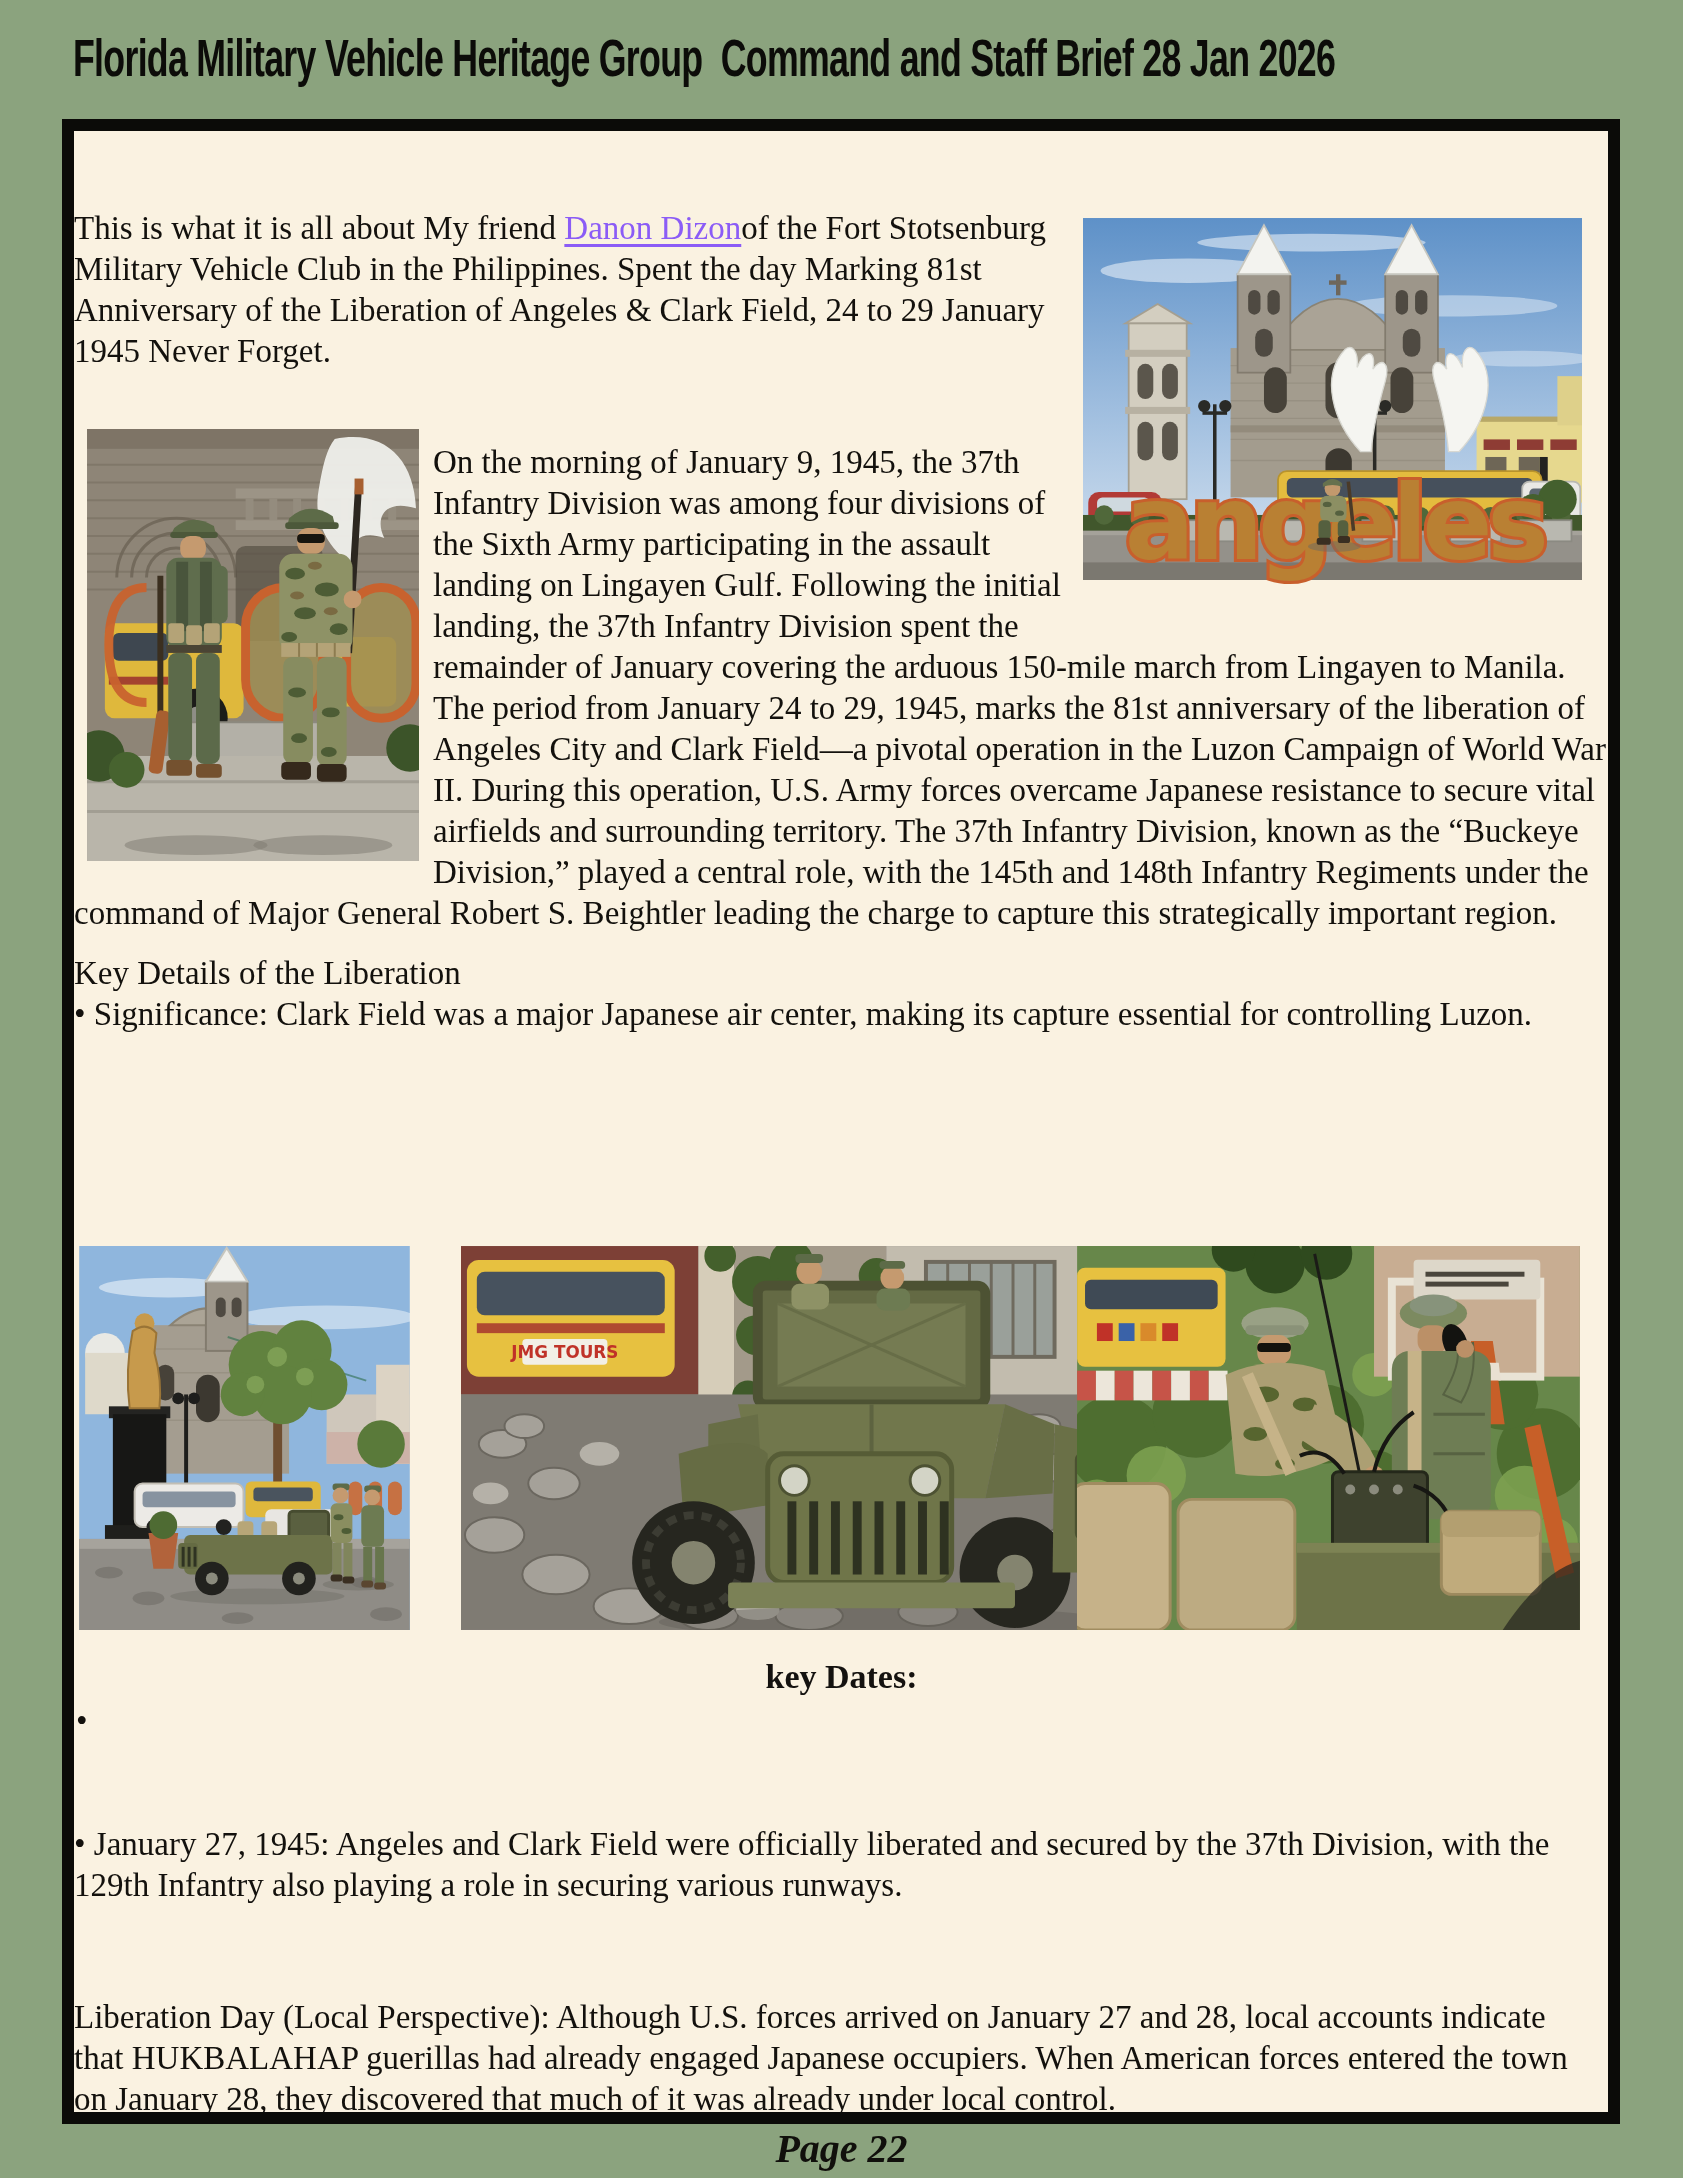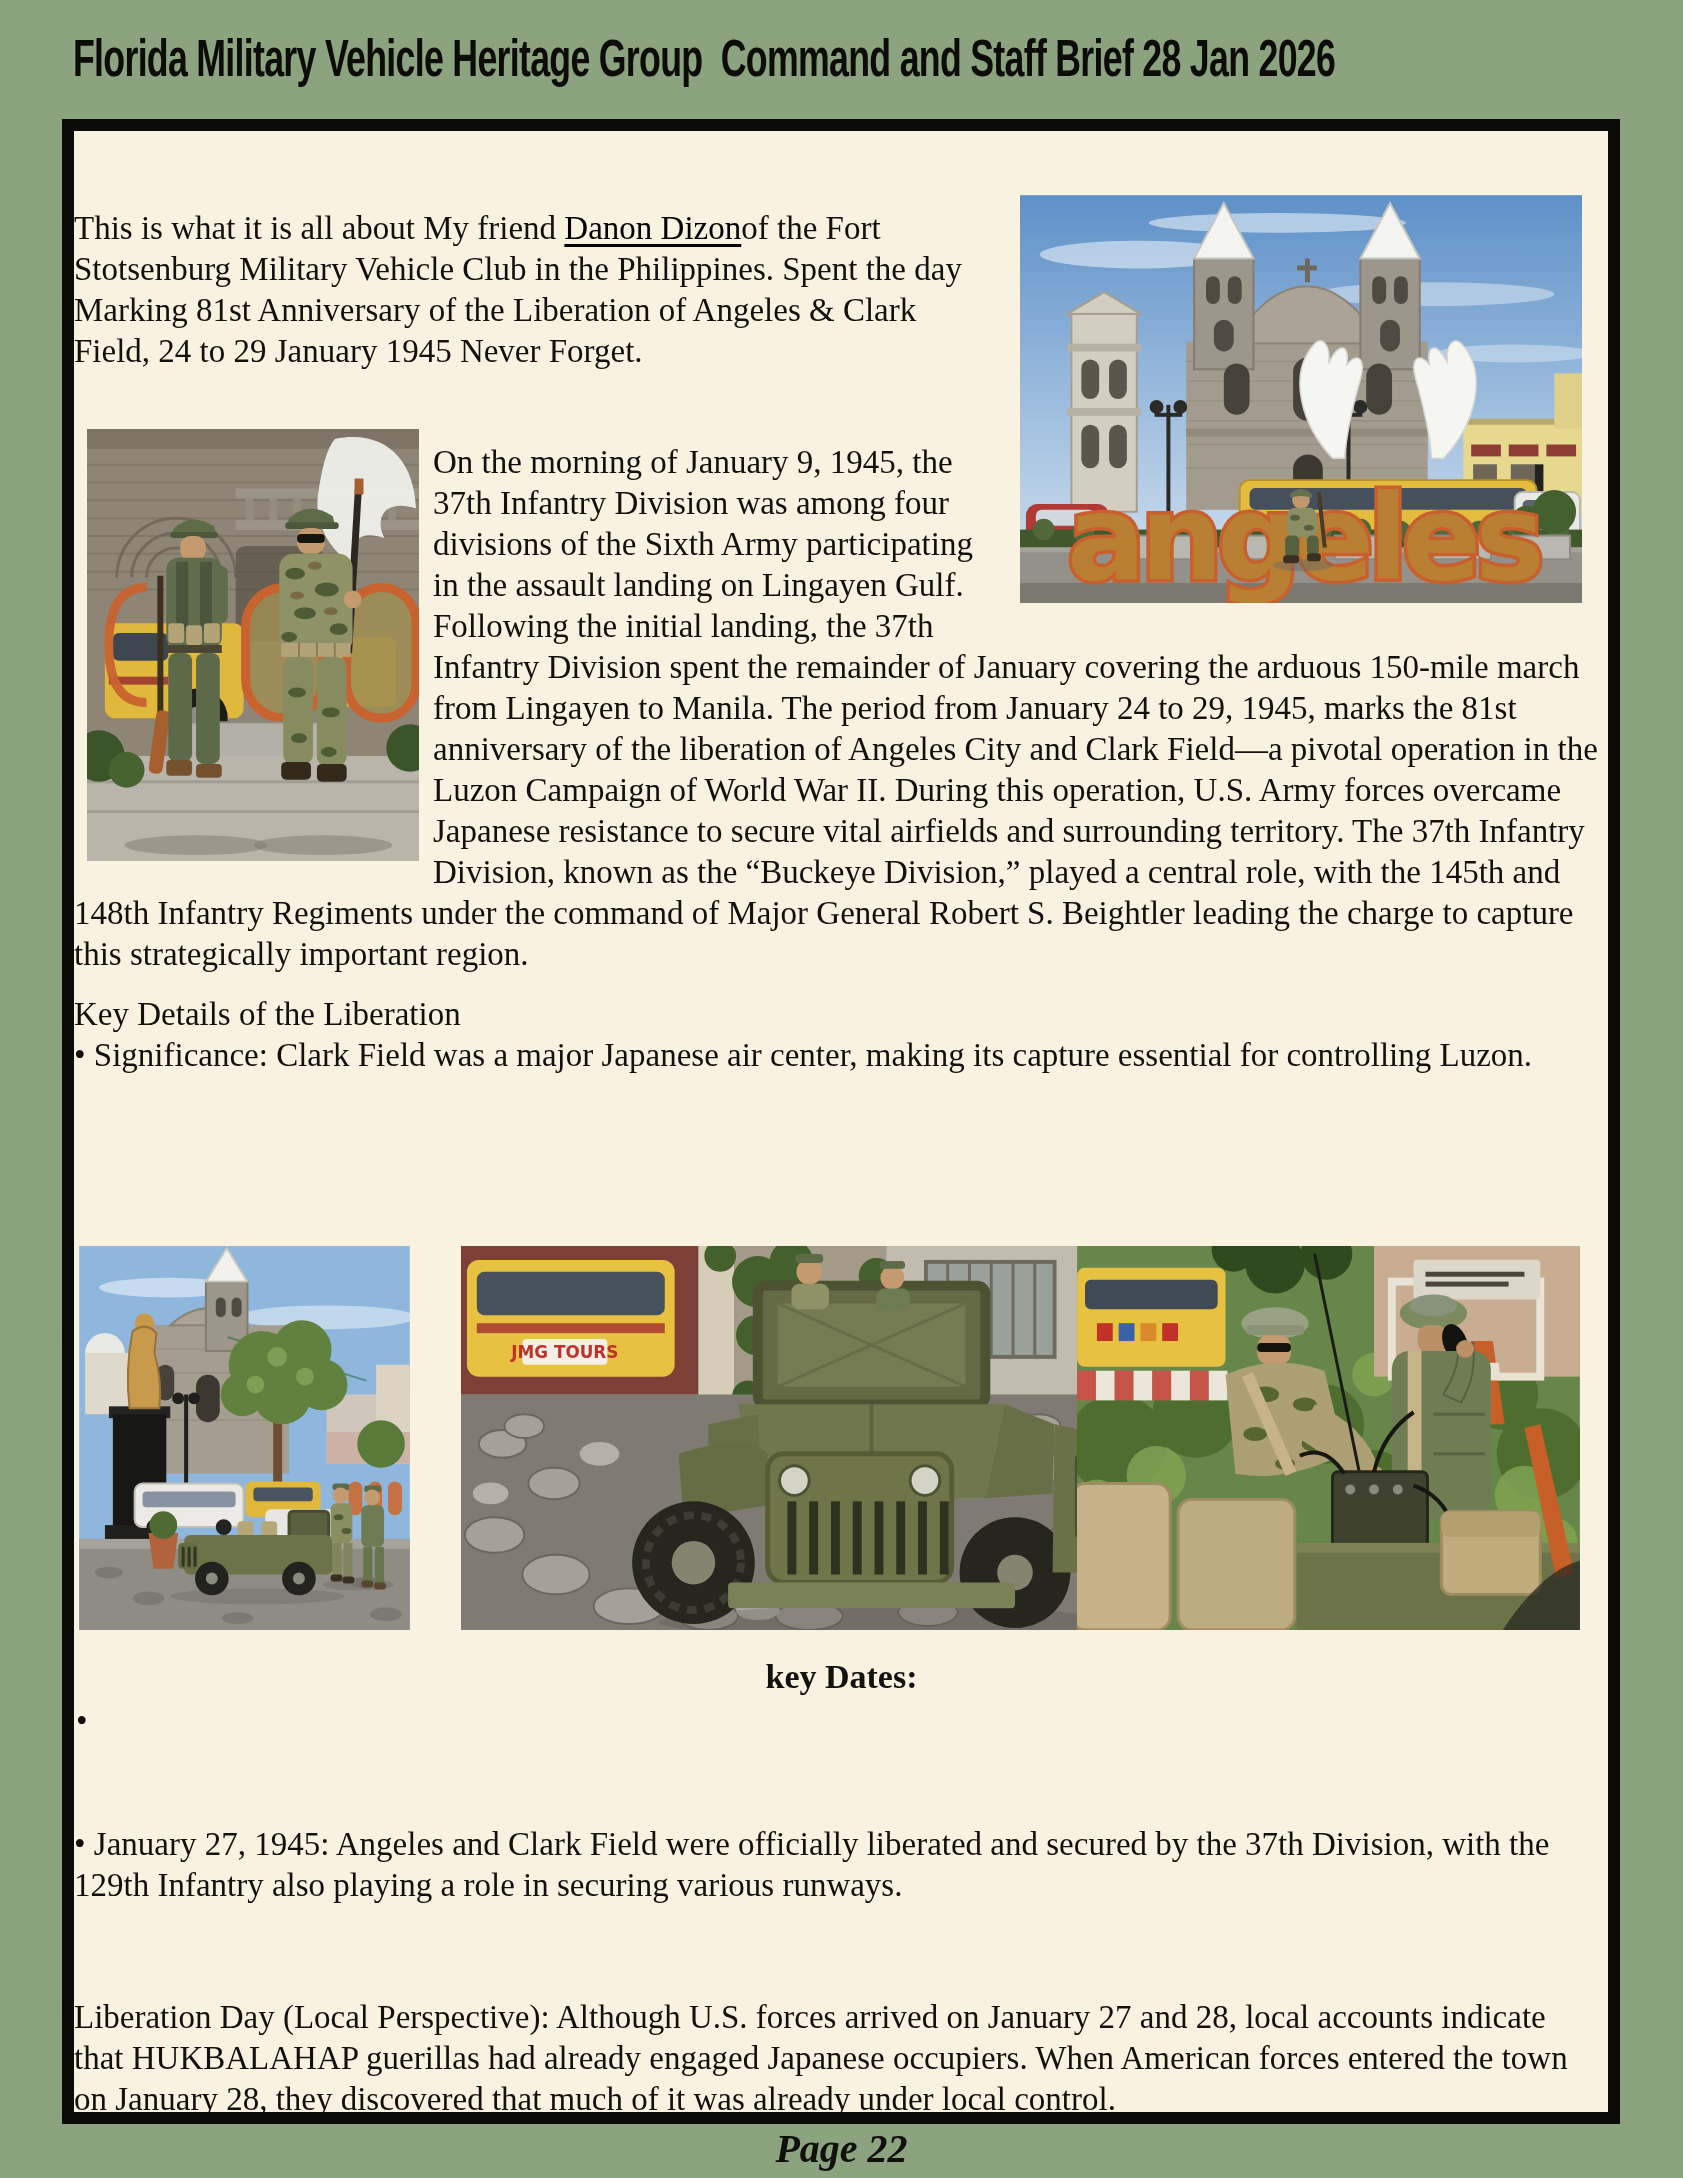--- a/index.html
+++ b/index.html
@@ -19,25 +19,25 @@
   .page{
     position:absolute;left:62px;top:119px;width:1558px;height:2005px;
     box-sizing:border-box;border:12px solid #0b0b08;background:#faf2e1;
     overflow:hidden;
   }
   p{margin:0;}
   .body-text{font-size:33px;line-height:41px;color:#13110d;}
   .intro{margin-top:77px;}
   .p37{margin-top:70px;}
   .key-details{margin-top:19px;}
-  .doc-link{color:#000000;text-decoration:underline;text-decoration-thickness:3px;text-underline-offset:5px;cursor:pointer;}
+  .doc-link{color:#8b5cf6;text-decoration:underline;text-decoration-thickness:3px;text-underline-offset:5px;cursor:pointer;}
   figure{margin:0;padding:0;}
   .photo{display:block;}
   .photo svg{display:block;width:100%;height:100%;}
-  .photo-church{float:right;width:562px;height:408px;margin:64px 26px 20px 22px;}
+  .photo-church{float:right;width:499px;height:408px;margin:64px 26px 20px 22px;}
   .photo-soldiers{float:left;width:332px;height:432px;margin:57px 14px 10px 13px;}
   .strip-a{position:absolute;left:5px;top:1115px;width:331px;height:384px;}
   .strip-b{position:absolute;left:351px;top:1115px;width:645px;height:384px;padding-left:36px;}
   .strip-c{position:absolute;left:1003px;top:1115px;width:503px;height:384px;}
   .kd-heading{position:absolute;left:0;top:1525px;width:1535px;text-align:center;font-weight:700;font-size:34px;line-height:41px;}
   .kd-bullet{position:absolute;left:2px;top:1570px;font-size:33px;line-height:41px;}
   .kd-item-a{position:absolute;left:0;top:1612px;width:1445px;padding-left:7px;}
   .kd-item-b{position:absolute;left:0;top:1693px;width:1515px;}
   .liberation{position:absolute;left:0;top:1818px;width:1505px;margin-top:48px;}
   .abs-text{font-size:33px;line-height:41px;color:#13110d;}

